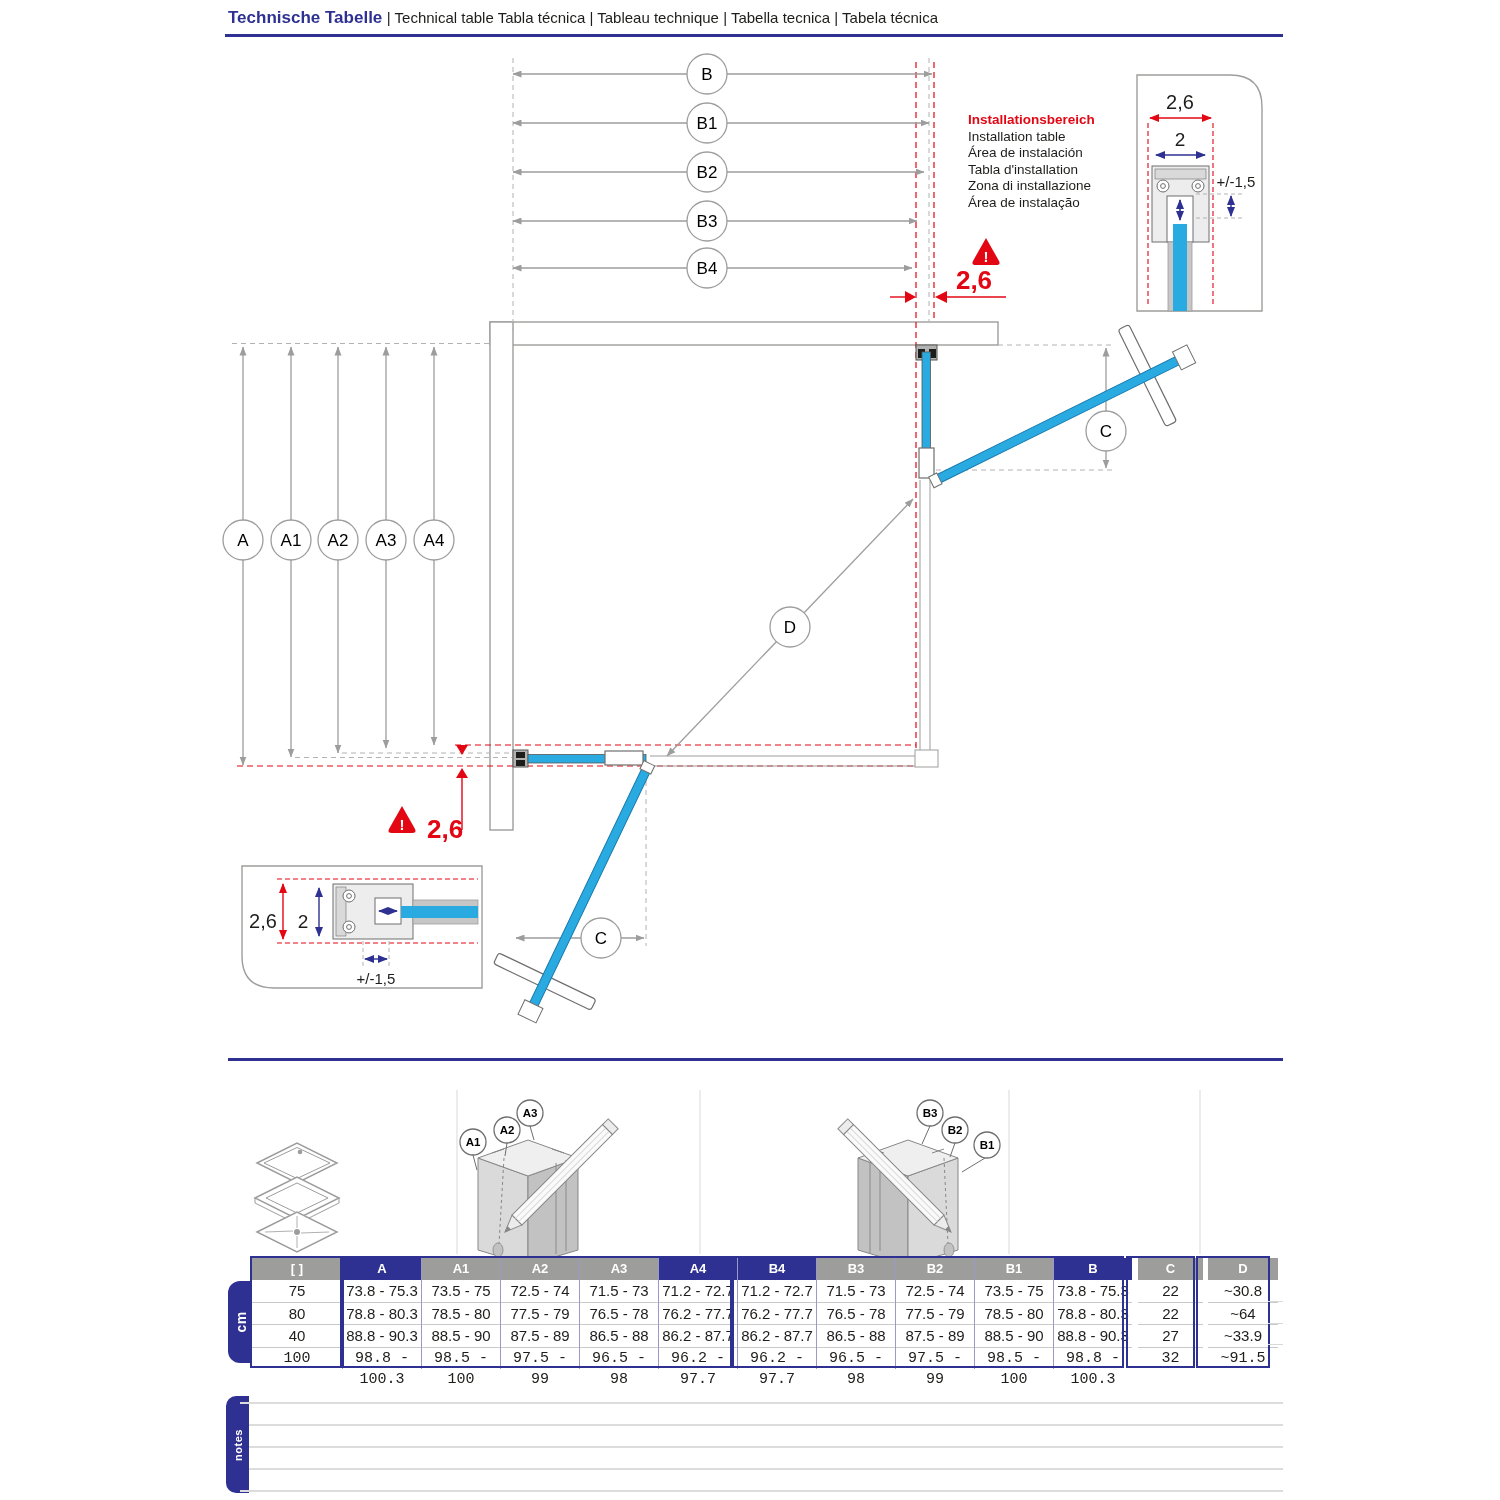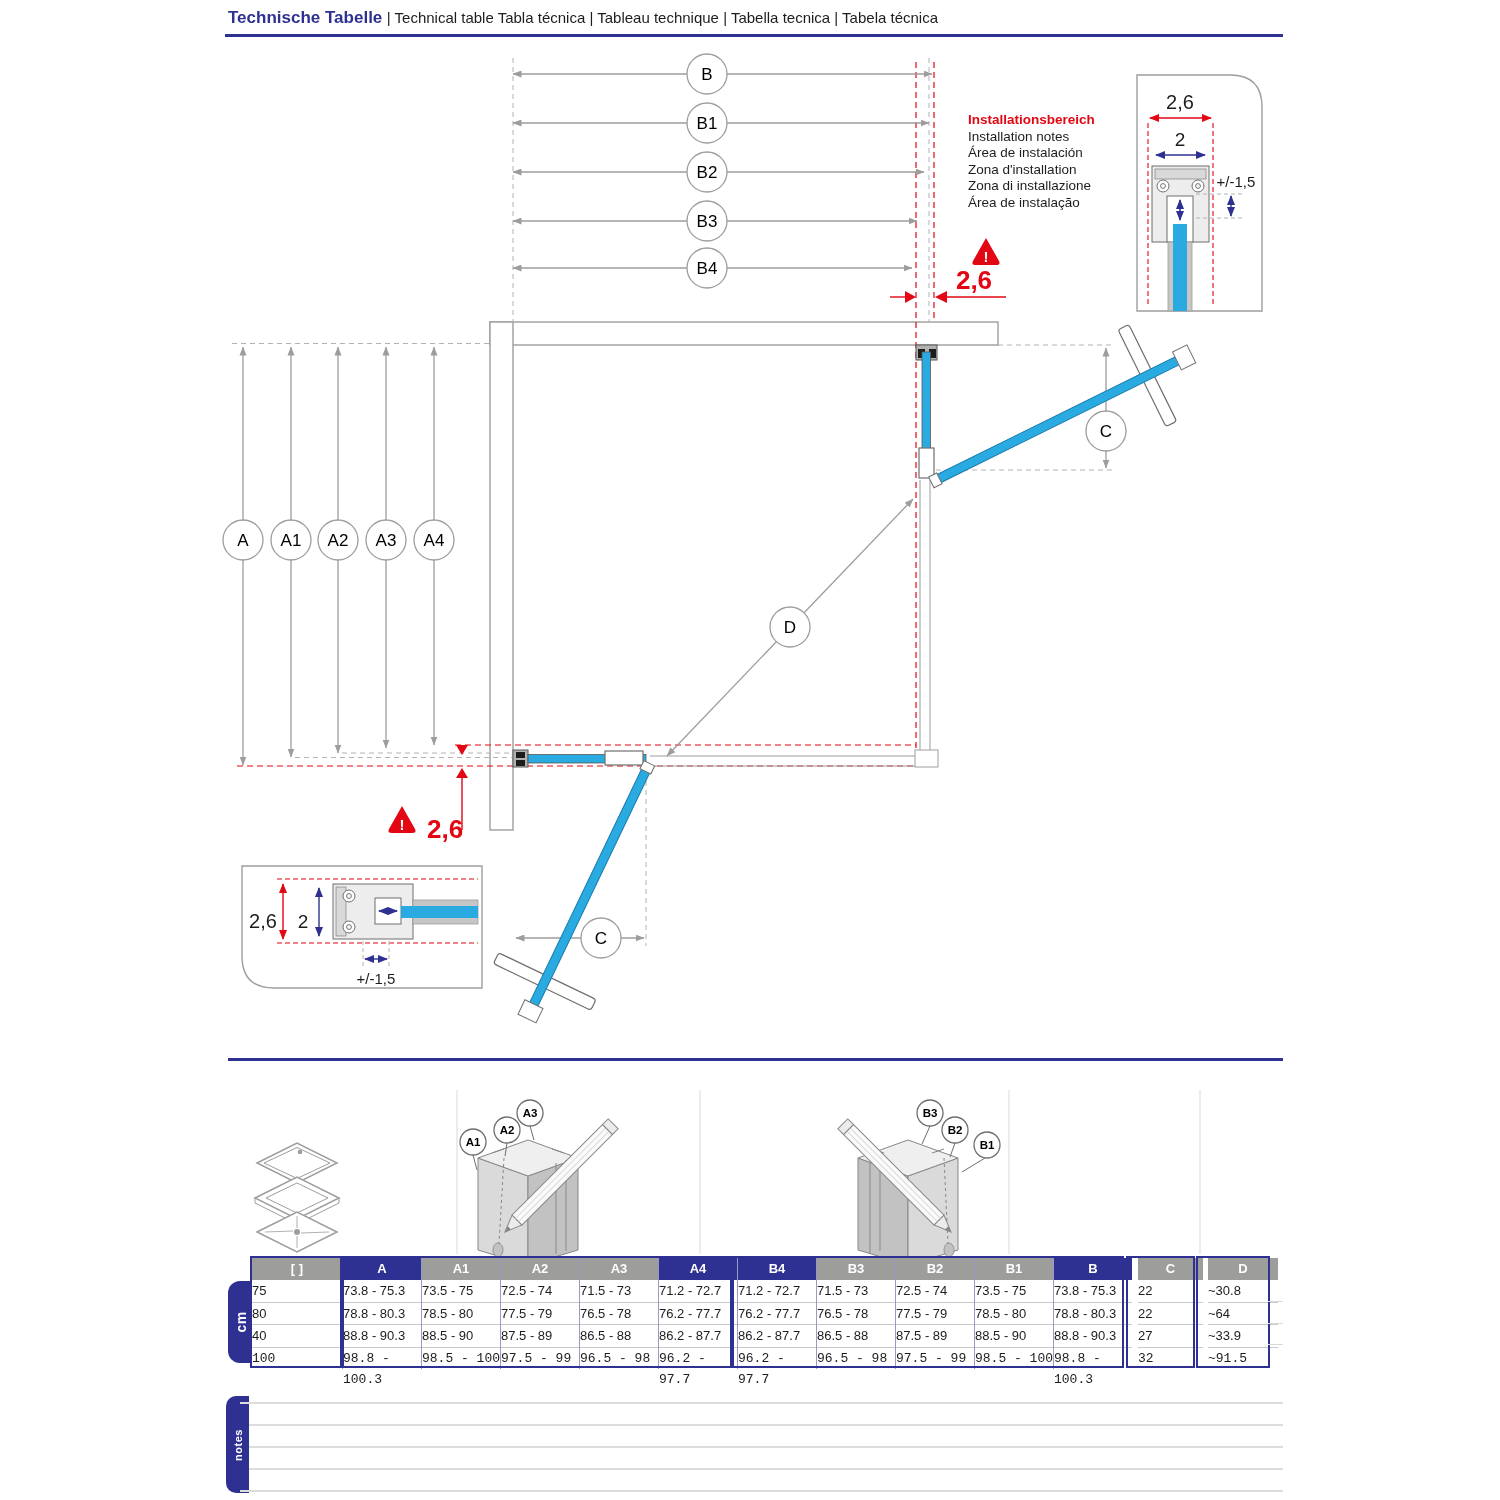--- a/index.html
+++ b/index.html
@@ -13,21 +13,21 @@
   .rule{height:2.5px;background:#2e3192;}
   
   .inst{left:968px;top:112px;font-size:13.5px;line-height:16.5px;}
   .inst .l0{color:#e30613;font-weight:bold;}
   
   .tblwrap{left:252px;top:1258px;display:flex;}
   .col{display:flex;flex-direction:column;}
   .col + .col{border-left:1px solid #9a9ac8;}
   .hcell{height:22px;line-height:22px;text-align:center;color:#fff;font-size:13px;font-weight:bold;background:#9d9d9c;}
   .hcell.navy{background:#2e3192;}
-  .dcell{height:21.5px;line-height:21.5px;font-size:13px;background:#fff;border-bottom:1px solid #c9c9c9;}
+  .dcell{height:21.5px;line-height:21.5px;text-align:center;font-size:15px;background:#fff;border-bottom:1px solid #c9c9c9;}
   .dcell.last{border-bottom:none;font-family:Liberation Mono, monospace;}
   .gbox{border:2px solid #2e3192;pointer-events:none;}
   .tab{background:#2e3192;color:#fff;display:flex;align-items:center;justify-content:center;}
   .tab span{transform:rotate(-90deg);font-weight:bold;letter-spacing:.5px;}
   .noteline{height:2px;background:#dcdcdc;}
   .stub{height:1px;background:#d9d9d9;}
   svg text{font-family:"Liberation Sans",sans-serif;}
 </style>
 </head>
 <body>
@@ -35,23 +35,23 @@
 <div class="page">
 
   <div class="abs title">
     <span class="primary">Technische Tabelle</span>
     <span class="secondary">| Technical table Tabla técnica | Tableau technique | Tabella tecnica | Tabela técnica</span>
   </div>
   <div class="abs rule" style="left:225px;top:34px;width:1058px;"></div>
 
   <div class="abs inst">
     <div class="l0">Installationsbereich</div>
-    <div>Installation notes</div>
+    <div>Installation table</div>
     <div>Área de instalación</div>
-    <div>Zona d'installation</div>
+    <div>Tabla d'installation</div>
     <div>Zona di installazione</div>
     <div>Área de instalação</div>
   </div>
 
   <svg class="abs" style="left:0;top:0;" width="1500" height="1500" viewBox="0 0 1500 1500">
     <defs>
       <marker id="ge" markerWidth="10" markerHeight="8" refX="8.5" refY="3.5" orient="auto" markerUnits="userSpaceOnUse">
           <path d="M0,0L9,3.5L0,7Z" fill="#9d9d9c"></path>
         </marker>
       <marker id="gs" markerWidth="10" markerHeight="8" refX="0.5" refY="3.5" orient="auto" markerUnits="userSpaceOnUse">

